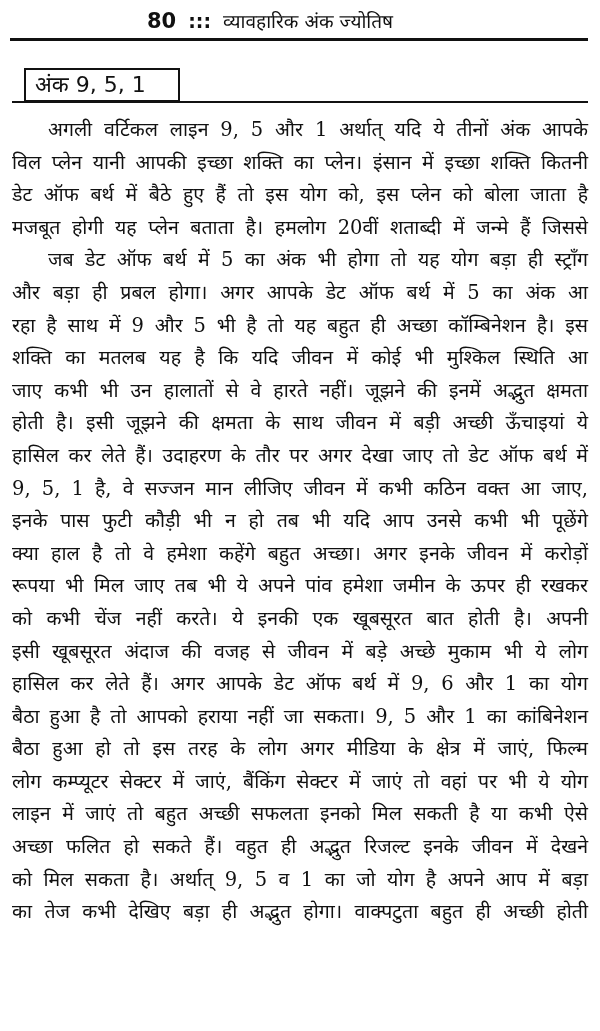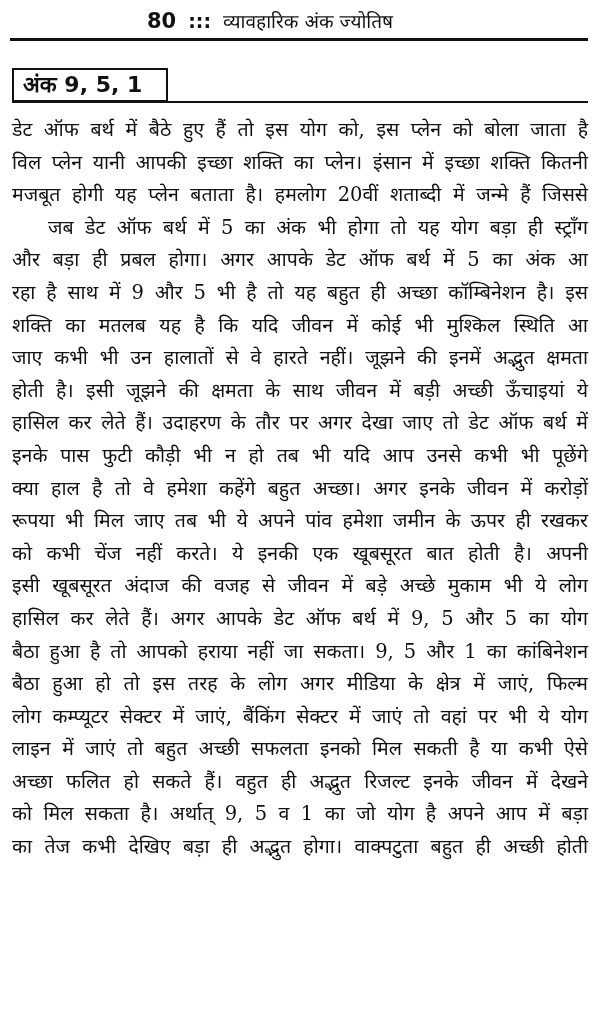--- a/index.html
+++ b/index.html
@@ -12,24 +12,24 @@
     position: absolute; left: 0; top: 6px; width: 540px; height: 30px;
     text-align: center; font-family: "DejaVu Sans", "Liberation Sans", sans-serif;
     font-size: 19px; line-height: 30px;
   }
   .running-head .pg { font-weight: bold; font-size: 21px; }
   .running-head .sep { margin: 0 6px; font-weight: bold; }
   .head-rule {
     position: absolute; left: 10px; top: 38px; width: 578px; height: 3px; background: #111;
   }
   .section-box {
-    position: absolute; left: 12px; top: 68px; width: 156px; height: 34px;
+    position: absolute; left: 24px; top: 68px; width: 156px; height: 34px;
     border: 2px solid #111; box-sizing: border-box;
     font-family: "DejaVu Sans", "Liberation Sans", sans-serif;
-    font-size: 22px; line-height: 30px; padding-left: 9px; font-weight: 700;
+    font-size: 22px; line-height: 30px; padding-left: 9px; font-weight: 400;
   }
   .section-rule {
     position: absolute; left: 12px; top: 101px; width: 576px; height: 2px; background: #111;
   }
   .body-text {
     position: absolute; left: 12px; top: 114px; width: 576px;
   }
   .line {
     display: block; height: 32.6px; line-height: 32.6px;
     font-size: 19.5px; white-space: nowrap;
@@ -45,36 +45,38 @@
   <span class="pg">80</span>
   <span class="sep">:::</span>
   <span>व्यावहारिक अंक ज्योतिष</span>
 </div>
 <div class="head-rule"></div>
 
 <div class="section-box">अंक 9, 5, 1</div>
 <div class="section-rule"></div>
 
 <div class="body-text" id="body-text">
+    <span class="line indent">अगली वर्टिकल लाइन 9, 5 और 1 अर्थात् यदि ये तीनों अंक आपके</span>
+    <span class="line">विल प्लेन यानी आपकी इच्छा शक्ति का प्लेन। इंसान में इच्छा शक्ति कितनी</span>
     <span class="line">डेट ऑफ बर्थ में बैठे हुए हैं तो इस योग को, इस प्लेन को बोला जाता है</span>
-    <span class="line">विल प्लेन यानी आपकी इच्छा शक्ति का प्लेन। इंसान में इच्छा शक्ति कितनी</span>
     <span class="line">मजबूत होगी यह प्लेन बताता है। हमलोग 20वीं शताब्दी में जन्मे हैं जिससे</span>
     <span class="line indent">जब डेट ऑफ बर्थ में 5 का अंक भी होगा तो यह योग बड़ा ही स्ट्राँग</span>
     <span class="line">और बड़ा ही प्रबल होगा। अगर आपके डेट ऑफ बर्थ में 5 का अंक आ</span>
     <span class="line">रहा है साथ में 9 और 5 भी है तो यह बहुत ही अच्छा कॉम्बिनेशन है। इस</span>
     <span class="line">शक्ति का मतलब यह है कि यदि जीवन में कोई भी मुश्किल स्थिति आ</span>
     <span class="line">जाए कभी भी उन हालातों से वे हारते नहीं। जूझने की इनमें अद्भुत क्षमता</span>
     <span class="line">होती है। इसी जूझने की क्षमता के साथ जीवन में बड़ी अच्छी ऊँचाइयां ये</span>
     <span class="line">हासिल कर लेते हैं। उदाहरण के तौर पर अगर देखा जाए तो डेट ऑफ बर्थ में</span>
+    <span class="line">9, 5, 1 है, वे सज्जन मान लीजिए जीवन में कभी कठिन वक्त आ जाए,</span>
     <span class="line">इनके पास फुटी कौड़ी भी न हो तब भी यदि आप उनसे कभी भी पूछेंगे</span>
     <span class="line">क्या हाल है तो वे हमेशा कहेंगे बहुत अच्छा। अगर इनके जीवन में करोड़ों</span>
     <span class="line">रूपया भी मिल जाए तब भी ये अपने पांव हमेशा जमीन के ऊपर ही रखकर</span>
     <span class="line">को कभी चेंज नहीं करते। ये इनकी एक खूबसूरत बात होती है। अपनी</span>
     <span class="line">इसी खूबसूरत अंदाज की वजह से जीवन में बड़े अच्छे मुकाम भी ये लोग</span>
-    <span class="line">हासिल कर लेते हैं। अगर आपके डेट ऑफ बर्थ में 9, 5 और 5 का योग</span>
+    <span class="line">हासिल कर लेते हैं। अगर आपके डेट ऑफ बर्थ में 9, 6 और 1 का योग</span>
     <span class="line">बैठा हुआ है तो आपको हराया नहीं जा सकता। 9, 5 और 1 का कांबिनेशन</span>
     <span class="line">बैठा हुआ हो तो इस तरह के लोग अगर मीडिया के क्षेत्र में जाएं, फिल्म</span>
     <span class="line">लोग कम्प्यूटर सेक्टर में जाएं, बैंकिंग सेक्टर में जाएं तो वहां पर भी ये योग</span>
     <span class="line">लाइन में जाएं तो बहुत अच्छी सफलता इनको मिल सकती है या कभी ऐसे</span>
     <span class="line">अच्छा फलित हो सकते हैं। वहुत ही अद्भुत रिजल्ट इनके जीवन में देखने</span>
     <span class="line">को मिल सकता है। अर्थात् 9, 5 व 1 का जो योग है अपने आप में बड़ा</span>
     <span class="line">का तेज कभी देखिए बड़ा ही अद्भुत होगा। वाक्पटुता बहुत ही अच्छी होती</span>
   </div>
 
 </body></html>

